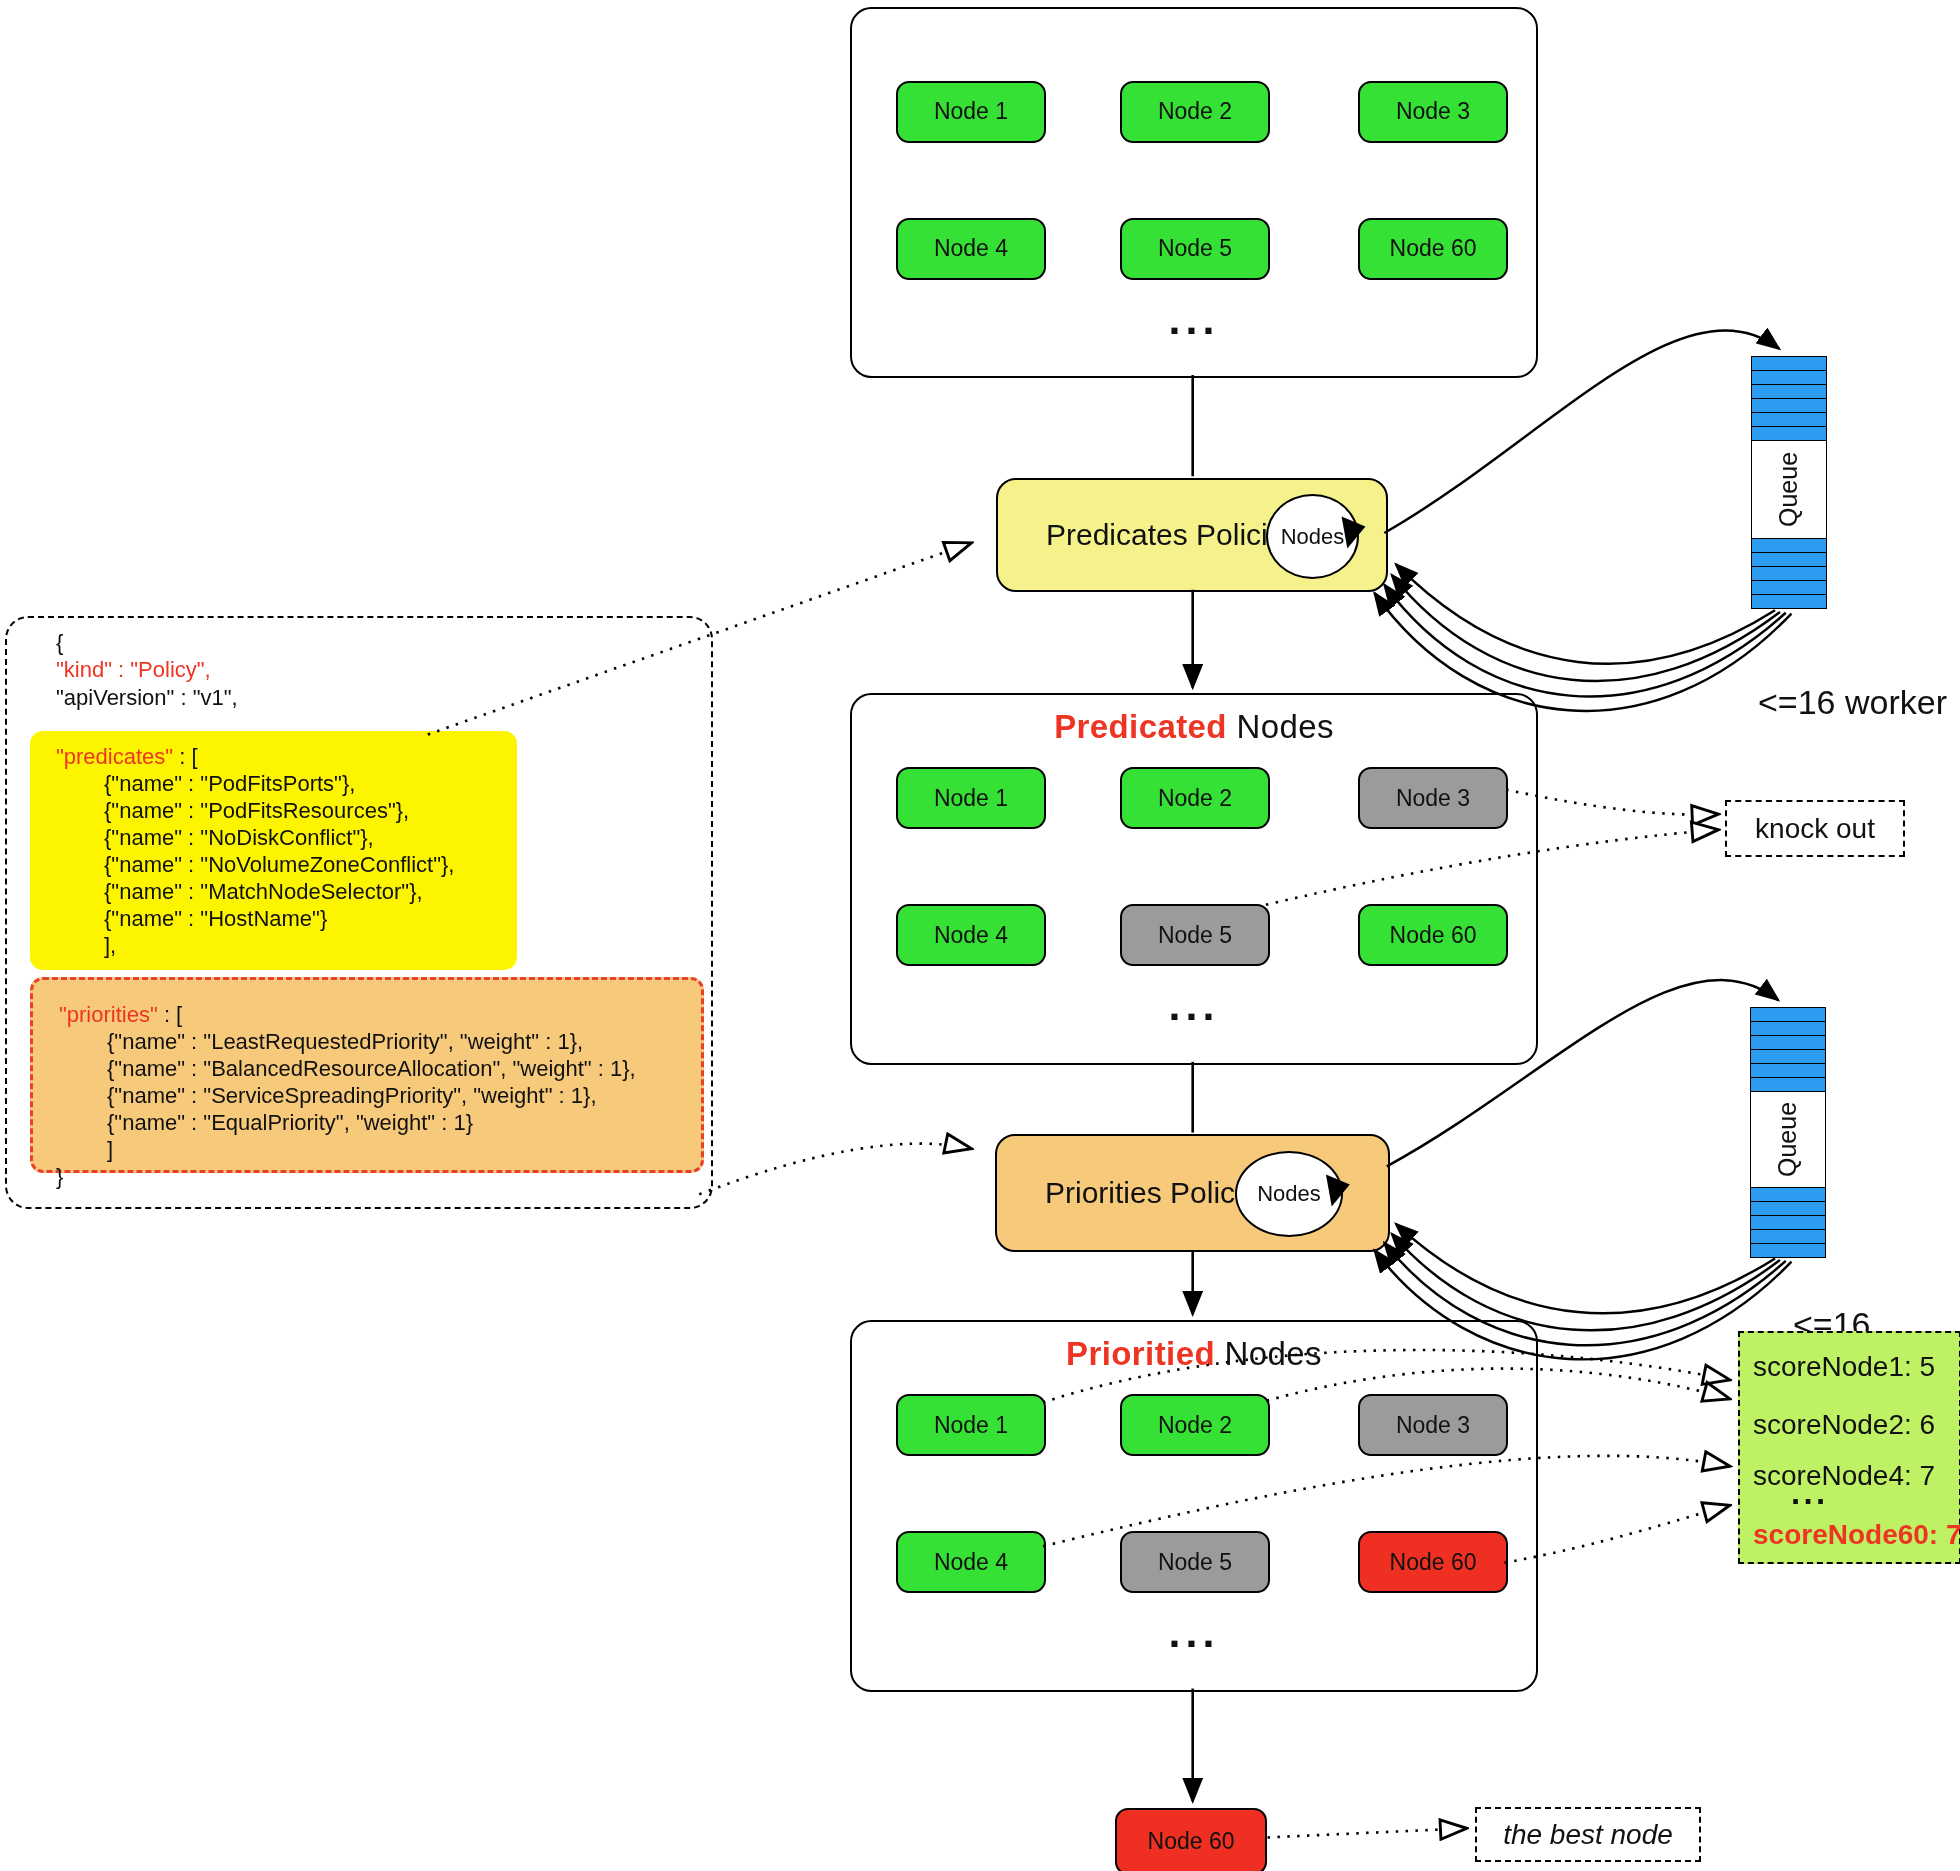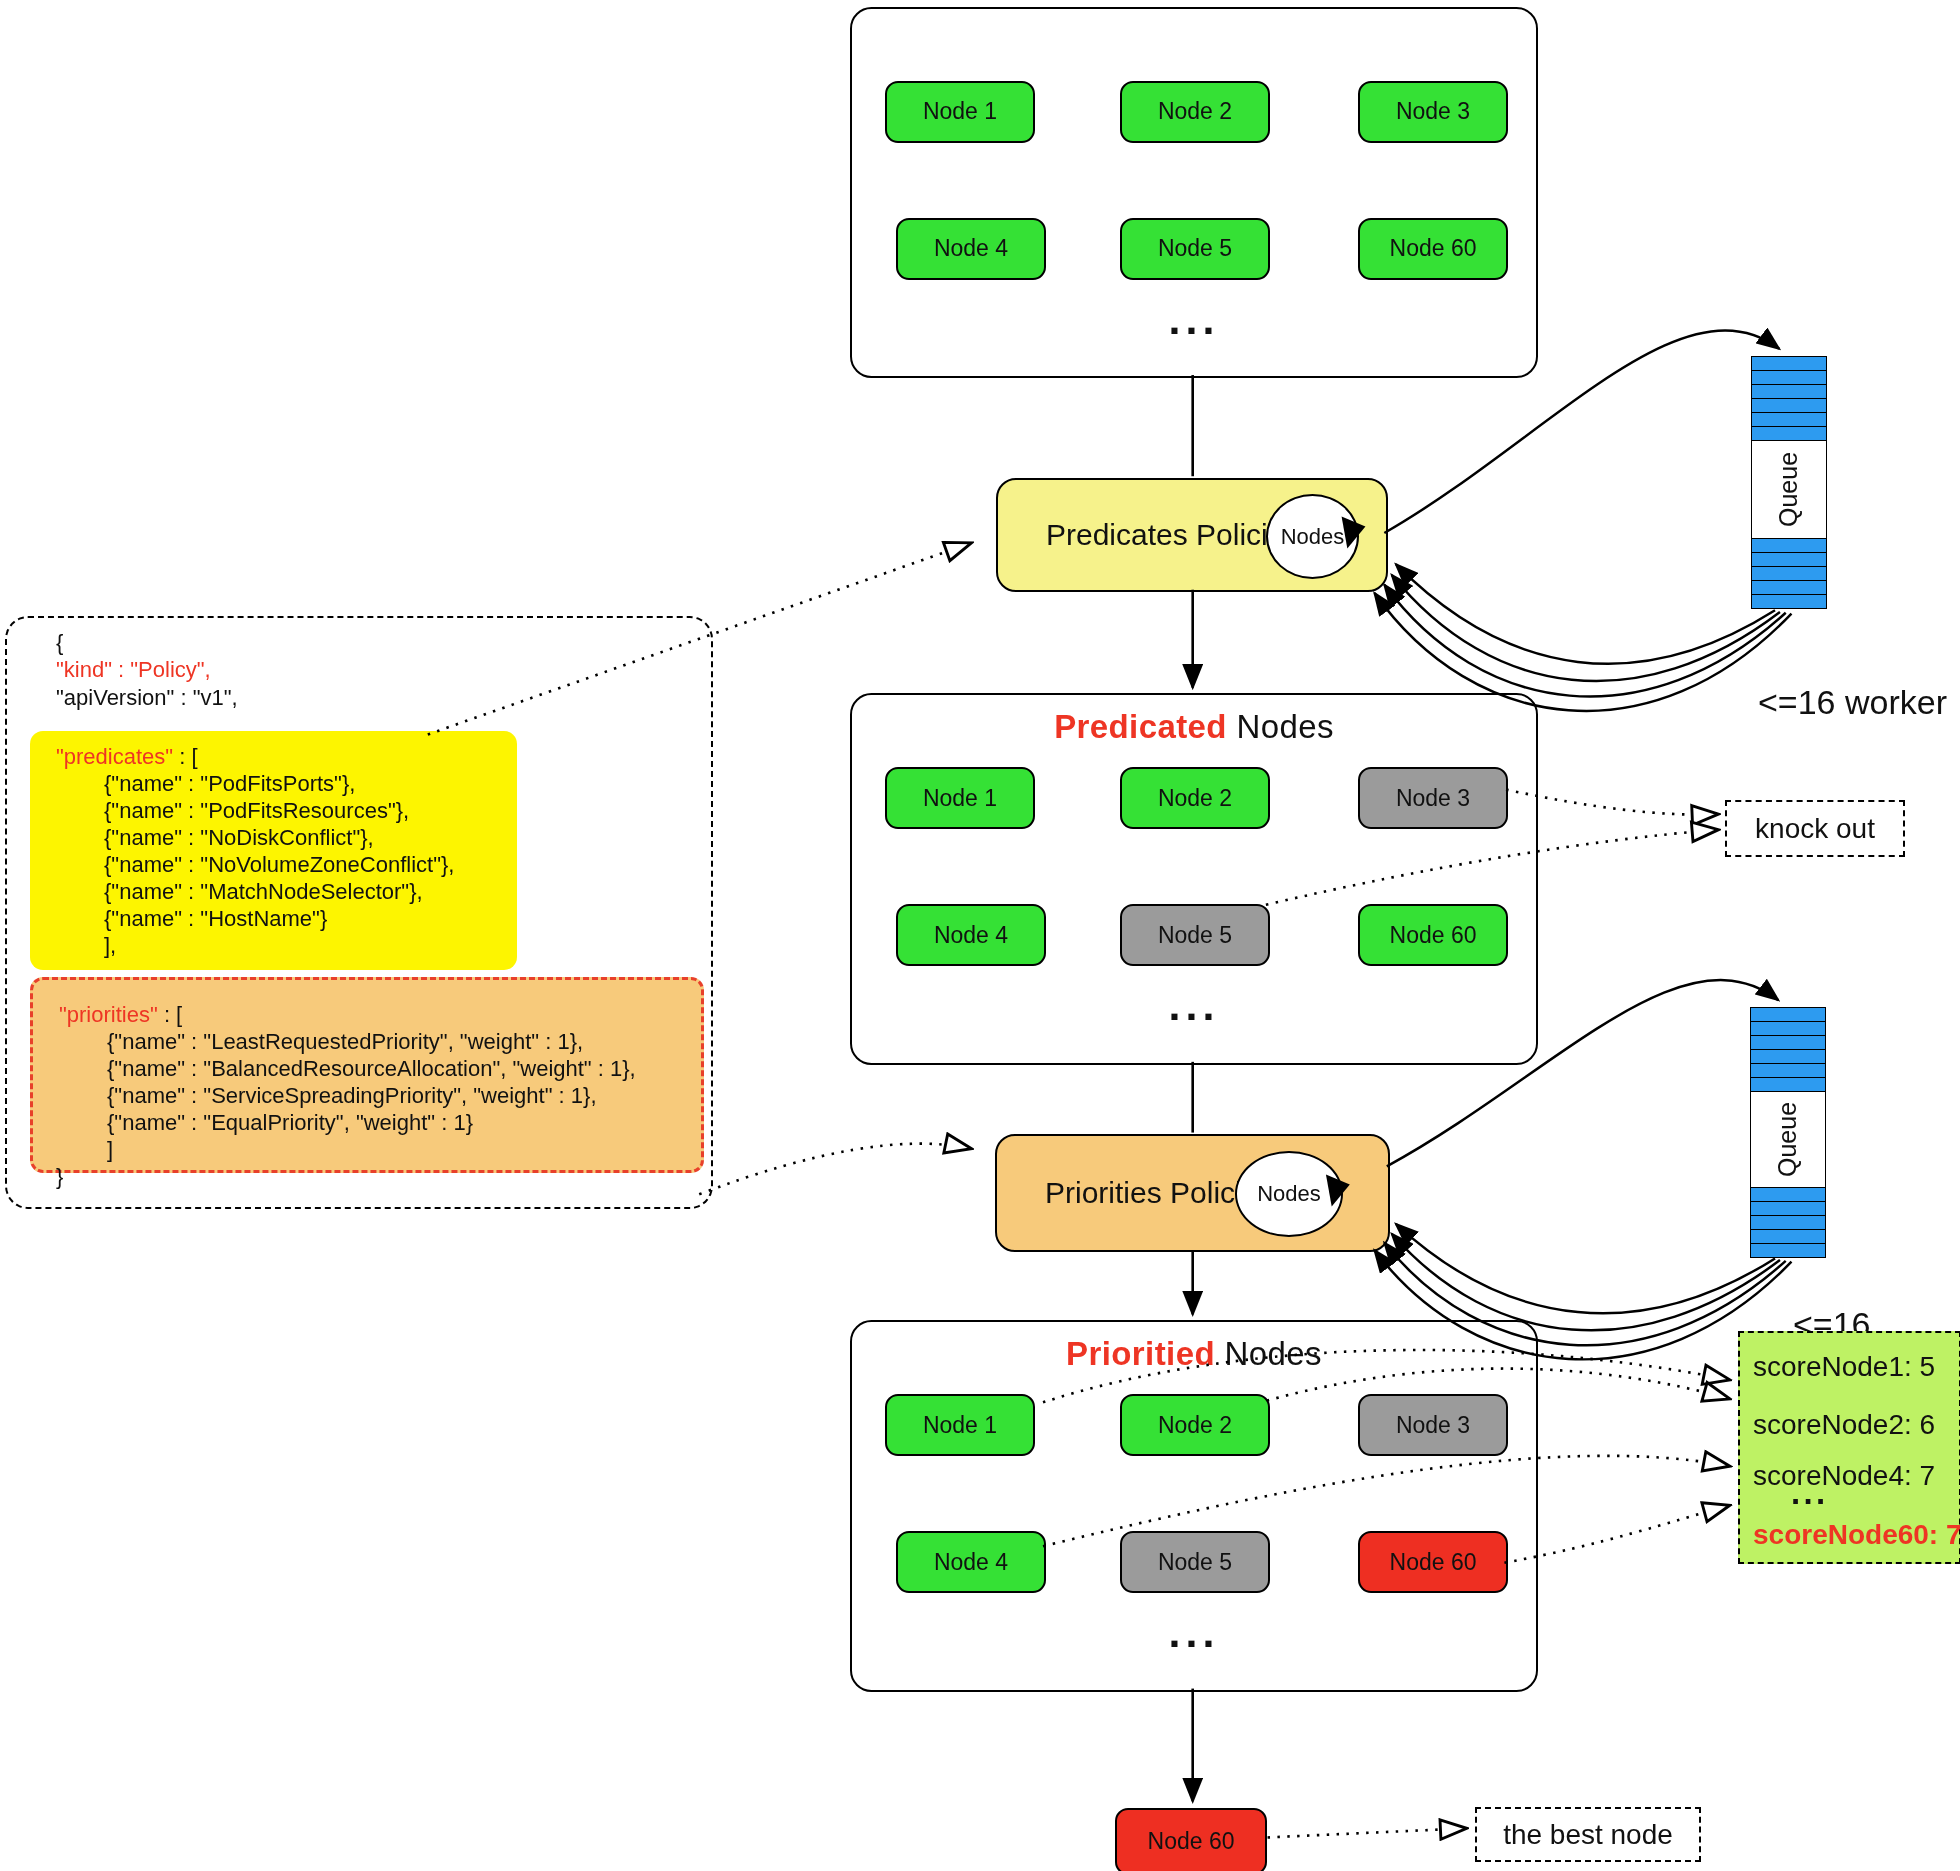--- a/index.html
+++ b/index.html
@@ -13,21 +13,21 @@
   }
   .bb-title {
     position:absolute; top:13px; left:0; right:0; text-align:center;
     font-size:33px; letter-spacing:0.4px;
   }
   .t-red { color:#ee3524; font-weight:bold; }
   .node {
     position:absolute; width:146px; height:58px; border:2.5px solid #000; border-radius:13px;
     display:flex; align-items:center; justify-content:center; font-size:23px;
   }
-  .n1 { left:33px;  top:72px; }
+  .n1 { left:44px;  top:72px; }
   .n2 { left:268px; top:72px; }
   .n3 { left:506px; top:72px; }
   .n4 { left:44px;  top:209px; }
   .n5 { left:268px; top:209px; }
   .n6 { left:506px; top:209px; }
   .c-green { background:#35e135; }
   .c-gray  { background:#9b9b9b; }
   .c-red   { background:#ee2f22; }
   .bb-dots {
     position:absolute; left:0; right:0; top:286px; text-align:center;
@@ -83,21 +83,21 @@
   }
   .pline { font-size:22px; line-height:27px; white-space:pre; }
   .pind  { margin-left:48px; }
   .jkey  { color:#ee3524; }
   
   .dashed-box {
     position:absolute; border:2.5px dashed #000; background:#fff;
     display:flex; align-items:center; justify-content:center; font-size:28px;
   }
   .knock { left:1725px; top:800px;  width:176px; height:53px; }
-  .best  { left:1475px; top:1807px; width:222px; height:51px; }
+  .best  { left:1475px; top:1807px; width:222px; height:51px;font-style:italic; }
   .scores { position:absolute; left:1738px; top:1331px; width:219px; height:229px;
             border:2.5px dashed #000; background:#bef264; }
   .sline { position:absolute; left:13px; font-size:28px; white-space:pre; }
   .s1 { top:18px; } .s2 { top:76px; } .s3 { top:127px; }
   .sdots { top:141px; left:51px; font-weight:900; font-size:33px; letter-spacing:3.3px; }
   .s4 { top:186px; color:#ee3524; font-weight:bold; }
   
   .final-node {
     position:absolute; left:1115px; top:1808px; width:148px; height:63px;
     background:#ee2f22; border:2.5px solid #000; border-radius:13px;

